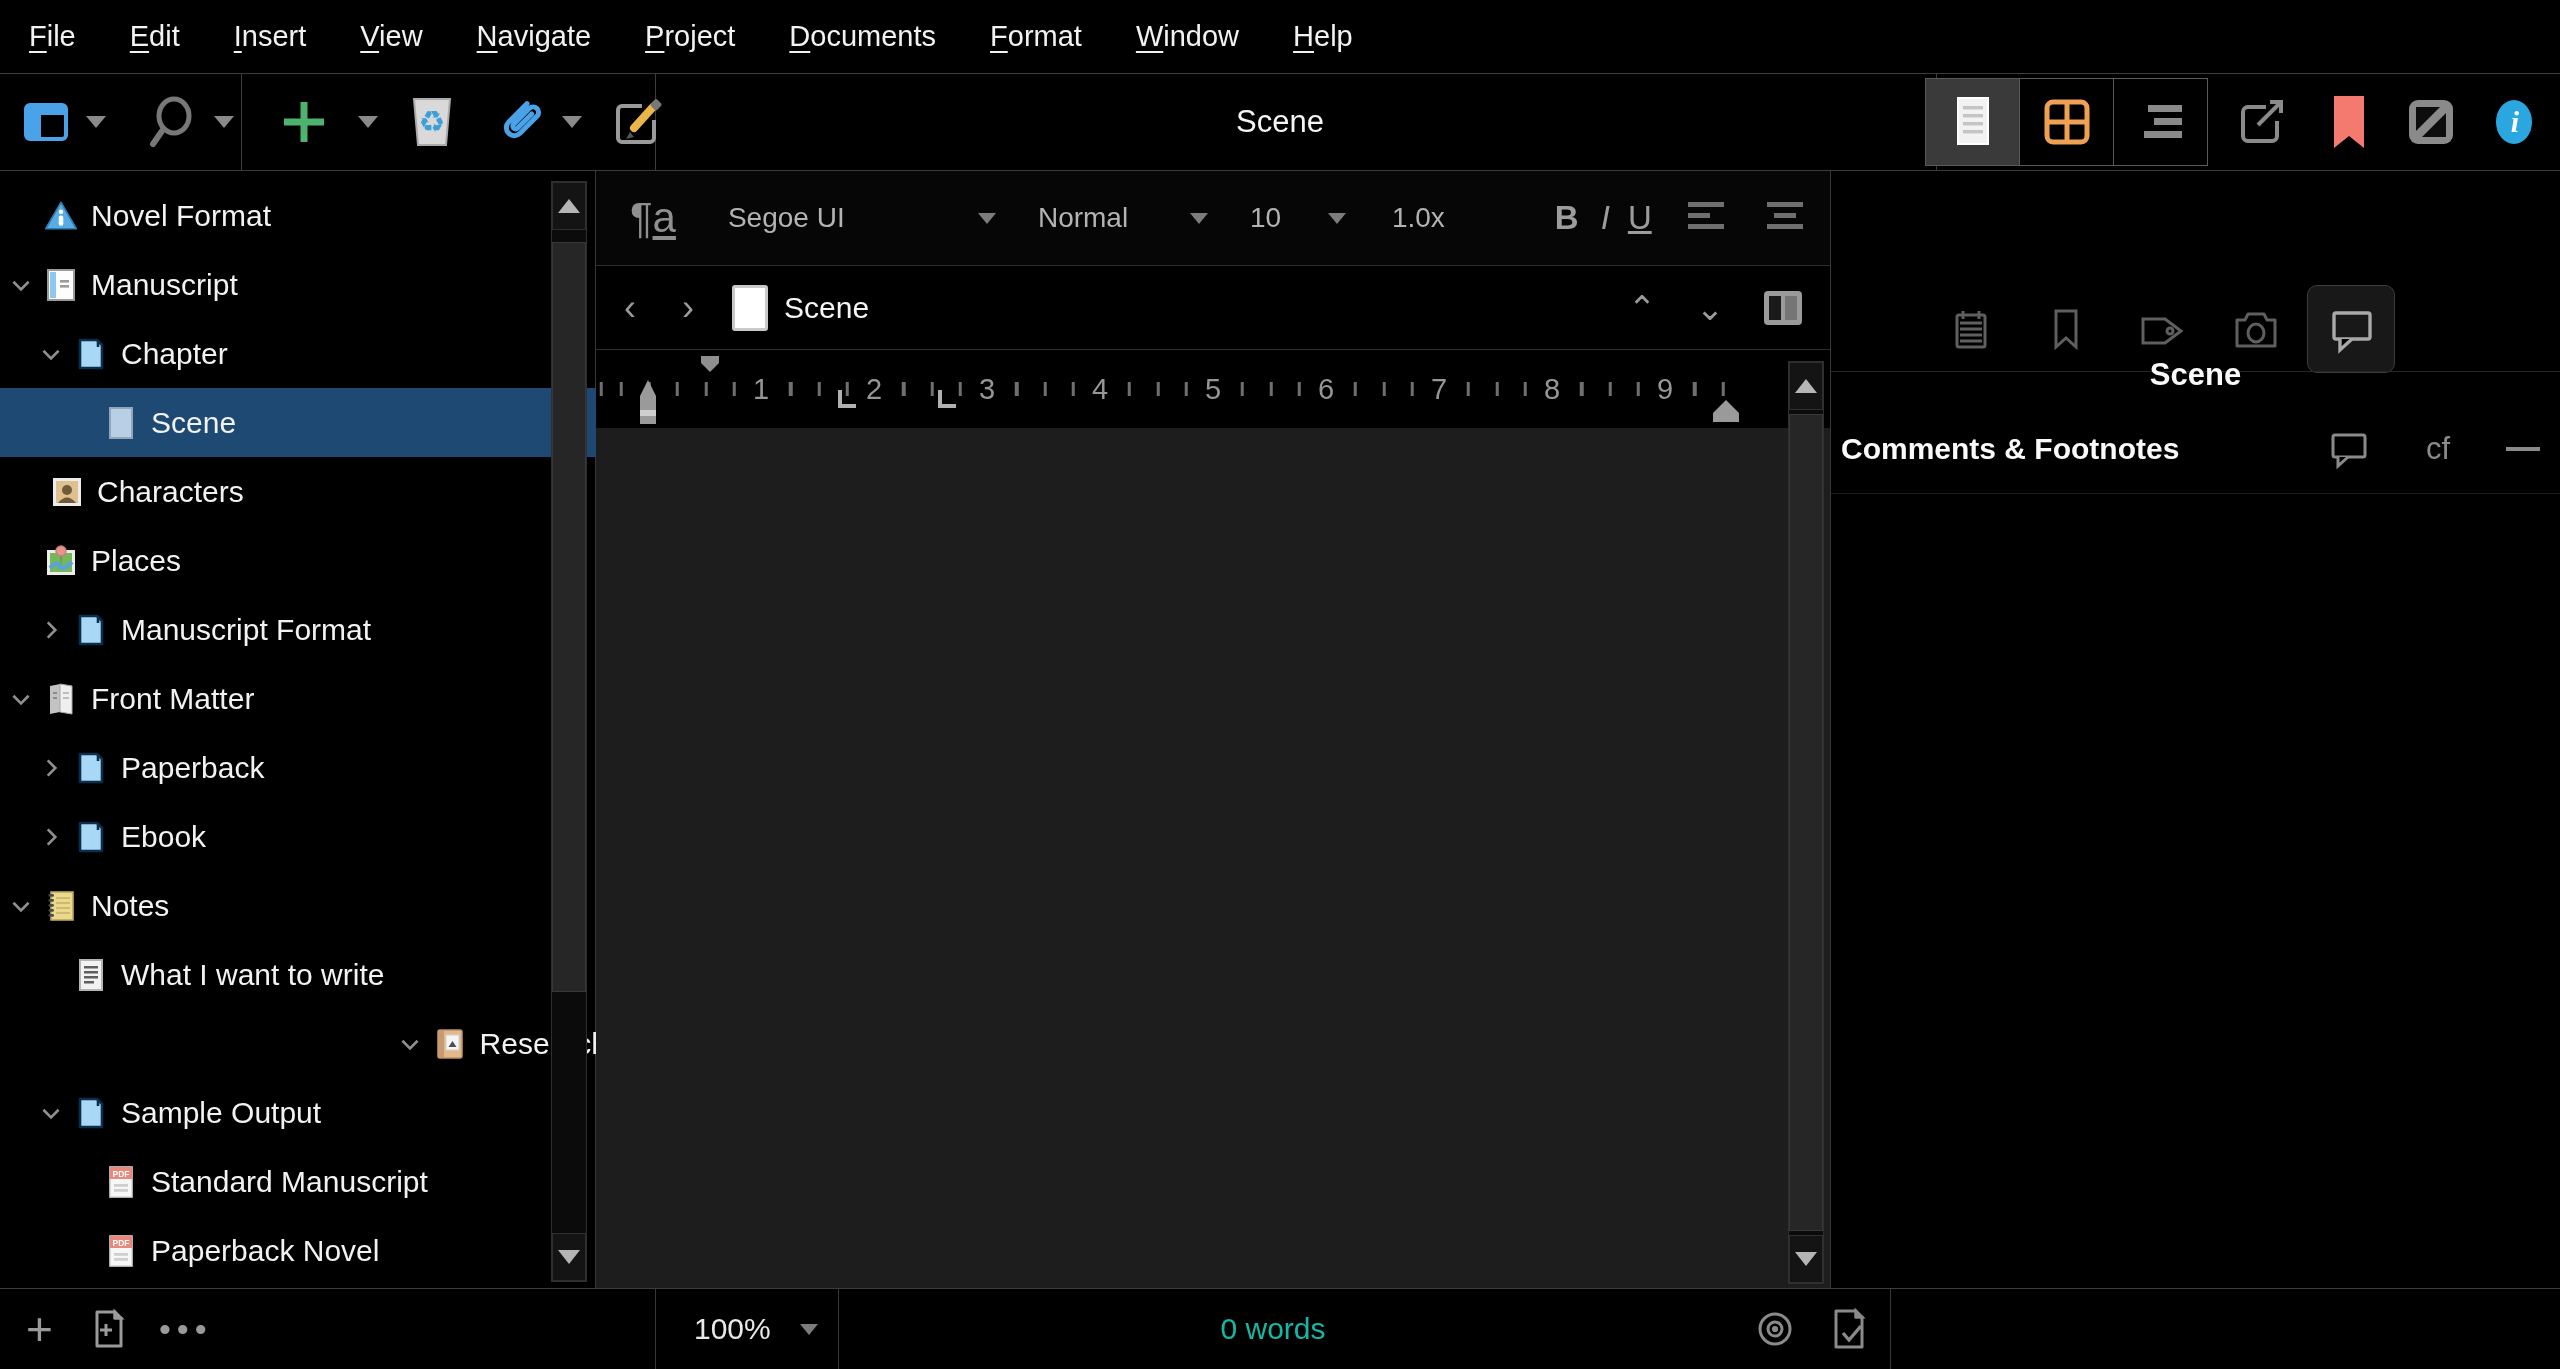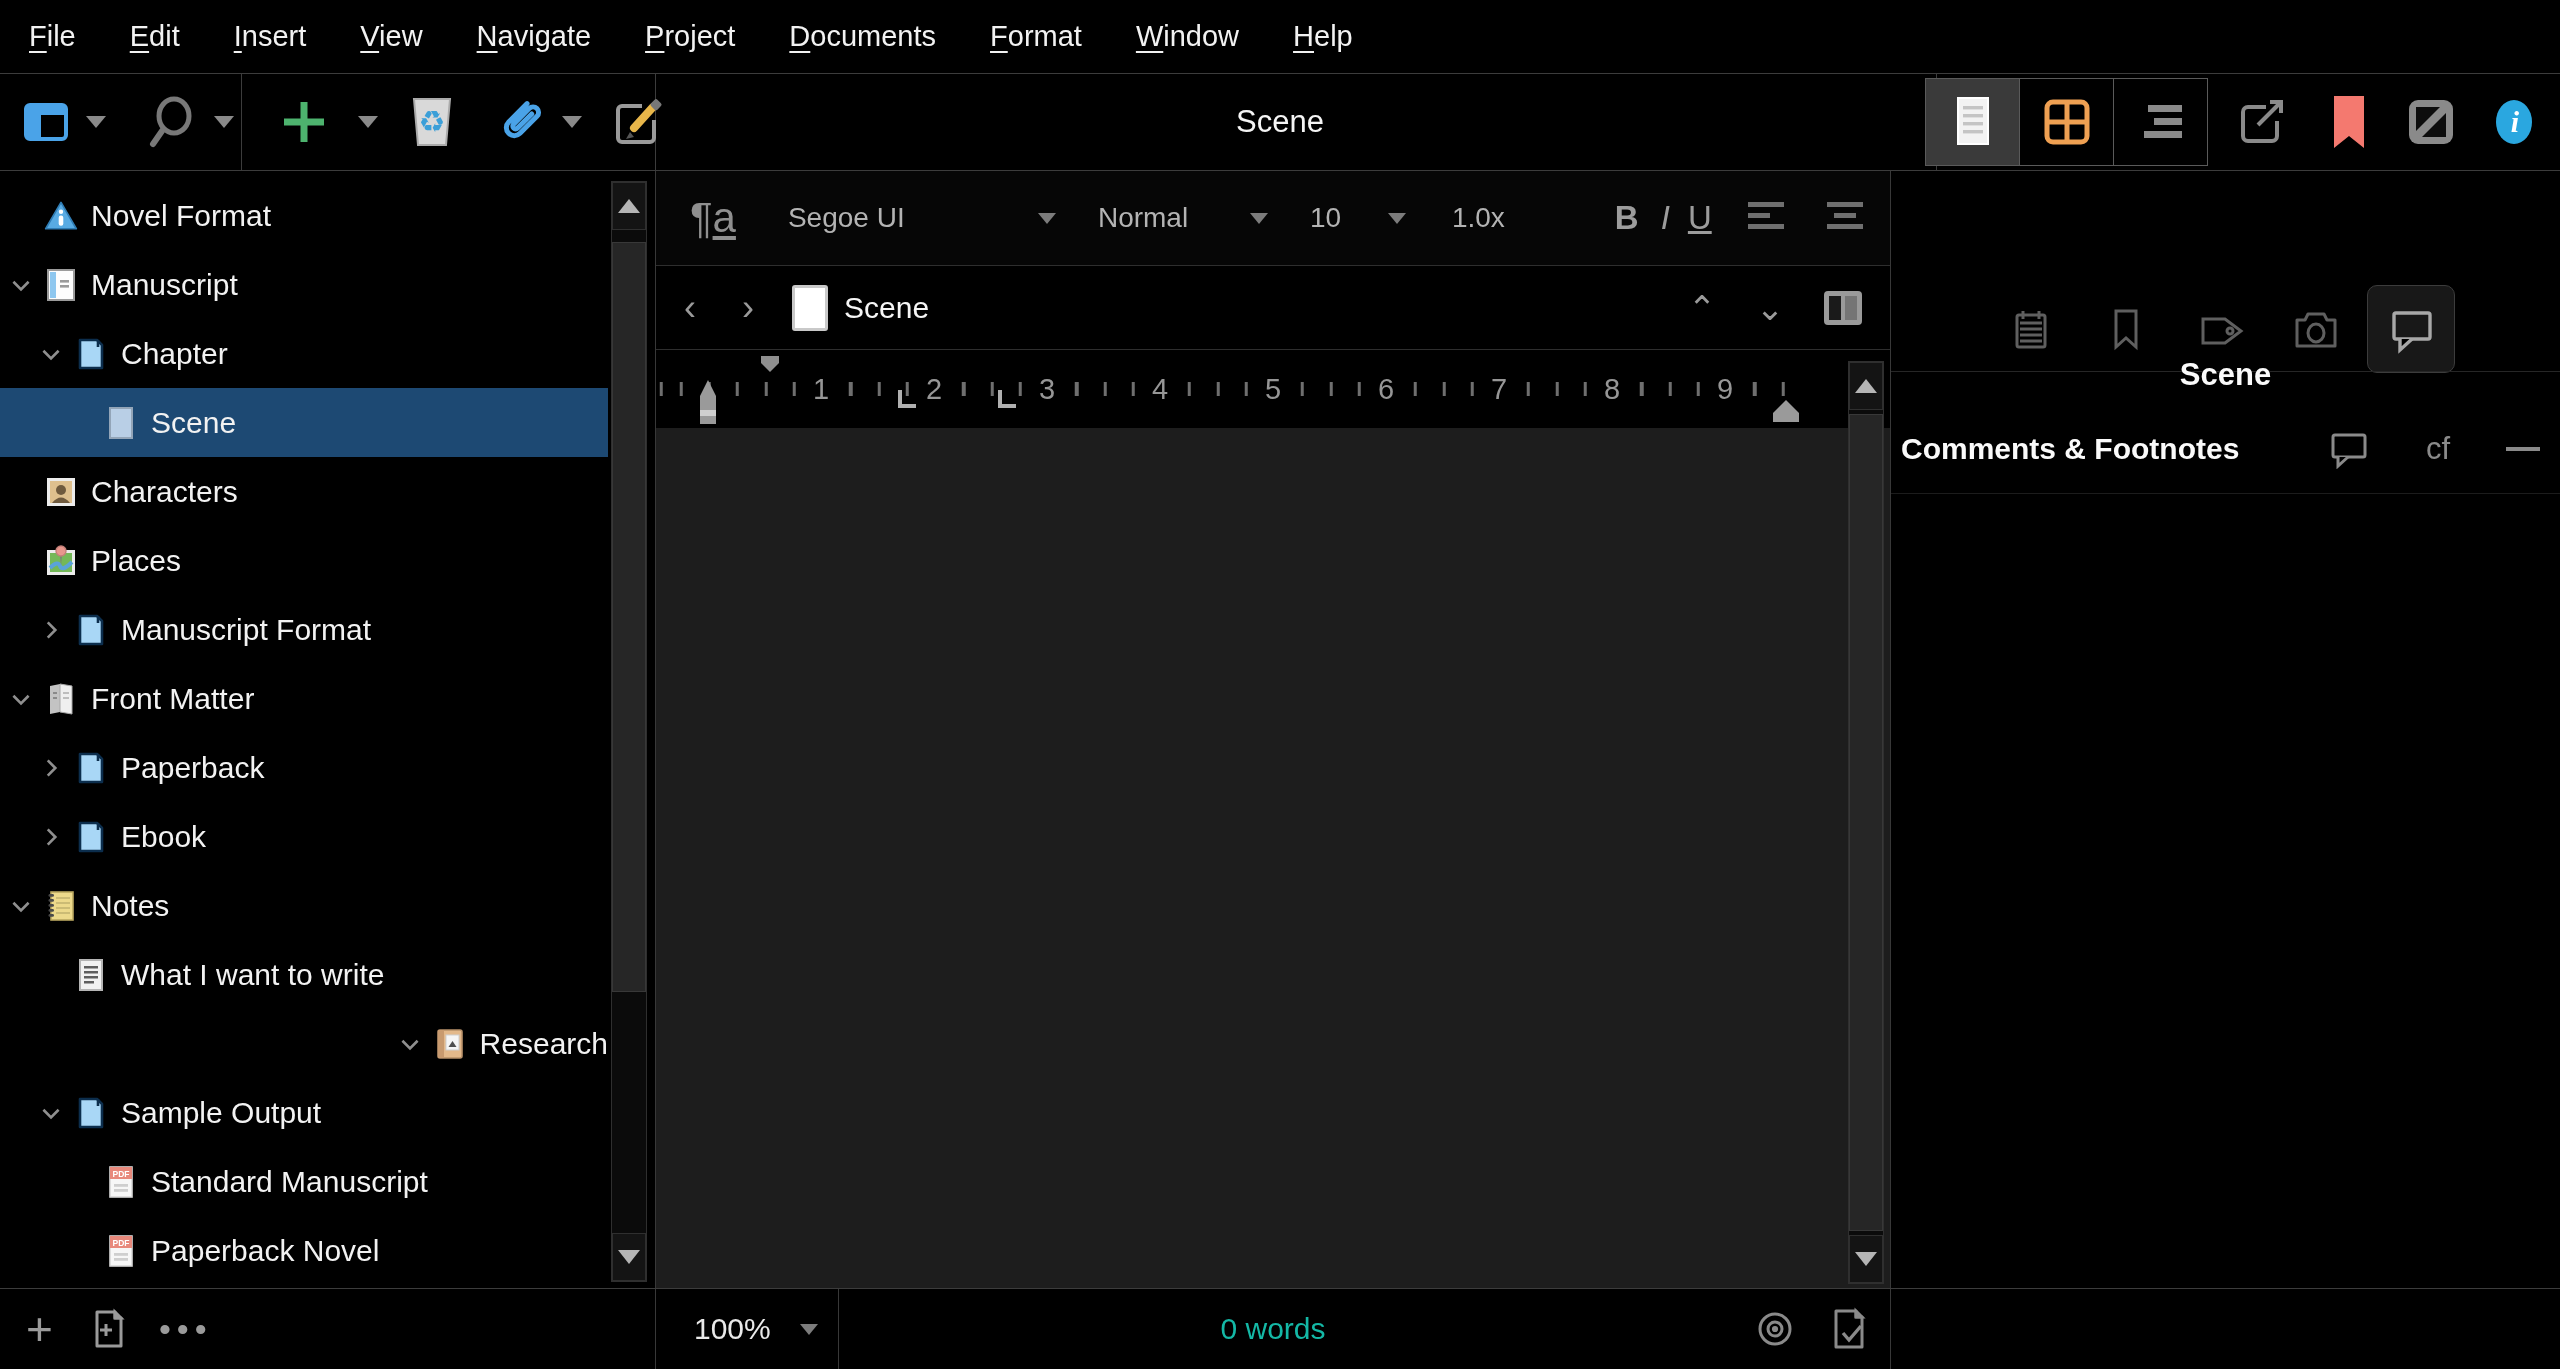--- a/index.html
+++ b/index.html
@@ -21,21 +21,21 @@
   .tright{position:absolute;right:26px;top:0;bottom:0;display:flex;align-items:center;}
   .seg{display:flex;border:1px solid #5a5a5a;height:88px;box-sizing:border-box;}
   .seg .cell{width:93px;display:flex;align-items:center;justify-content:center;border-right:1px solid #5a5a5a;}
   .seg .cell:last-child{border-right:none;}
   .seg .cell.on{background:#3a3a3a;}
 
   
   .content{flex:1;display:flex;min-height:0;}
 
   
-  .binder{width:656px;box-sizing:border-box;border-right:1px solid #383838;position:relative;background:#000;padding-top:10px;}
+  .binder{width:596px;box-sizing:border-box;border-right:1px solid #383838;position:relative;background:#000;padding-top:10px;}
   .brow{height:69px;display:flex;align-items:center;width:608px;box-sizing:border-box;font-size:30px;color:#f2f2f2;cursor:default;}
   .brow.sel{background:#1d4973;}
   .chev{width:30px;display:inline-flex;justify-content:center;align-items:center;flex:none;}
   .bicon{width:34px;margin-left:8px;display:inline-flex;justify-content:center;align-items:center;flex:none;}
   .blabel{margin-left:13px;white-space:nowrap;}
 
   
   .vscroll{position:absolute;width:36px;background:#0b0b0b;border:1px solid #2f2f2f;box-sizing:border-box;}
   .varrow{position:absolute;left:0;right:0;height:48px;border:1px solid #2f2f2f;box-sizing:border-box;background:#141414;display:flex;align-items:center;justify-content:center;}
   .varrow.up{top:0;}
@@ -268,21 +268,21 @@
         </div>
         <div class="brow sel" style="padding-left: 66px;">
           <span class="chev"></span>
           <span class="bicon">
             <svg width="34" height="34" viewBox="0 0 34 34">
               <rect x="6" y="2" width="22" height="30" fill="#b9cfe6" stroke="#93a5b8" stroke-width="2"></rect>
             </svg>
           </span>
           <span class="blabel">Scene</span>
         </div>
-        <div class="brow" style="padding-left: 6px;">
+        <div class="brow" style="padding-left: 12px;">
           <span class="chev"></span>
           <span class="bicon">
             <svg width="34" height="34" viewBox="0 0 34 34">
               <rect x="3" y="3" width="28" height="28" fill="#ececec"></rect>
               <rect x="6" y="6" width="22" height="22" fill="#dfc08e"></rect>
               <circle cx="17" cy="15" r="5" fill="#6f5a3e"></circle>
               <path d="M8 28 q9 -11 18 0 z" fill="#6f5a3e"></path>
             </svg>
           </span>
           <span class="blabel">Characters</span>

